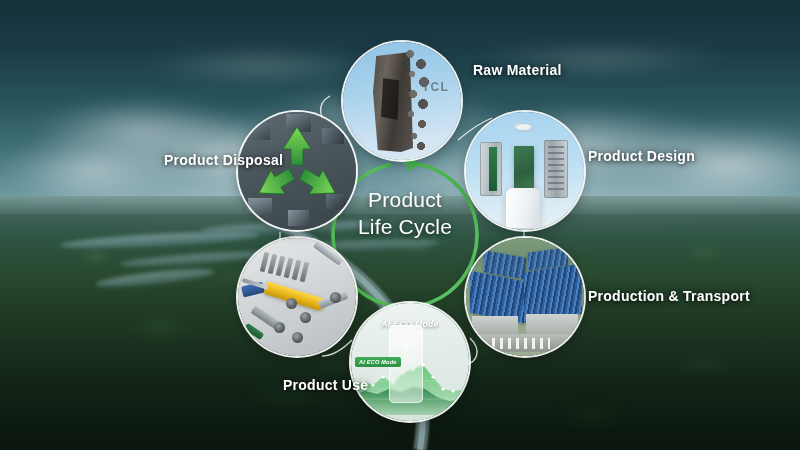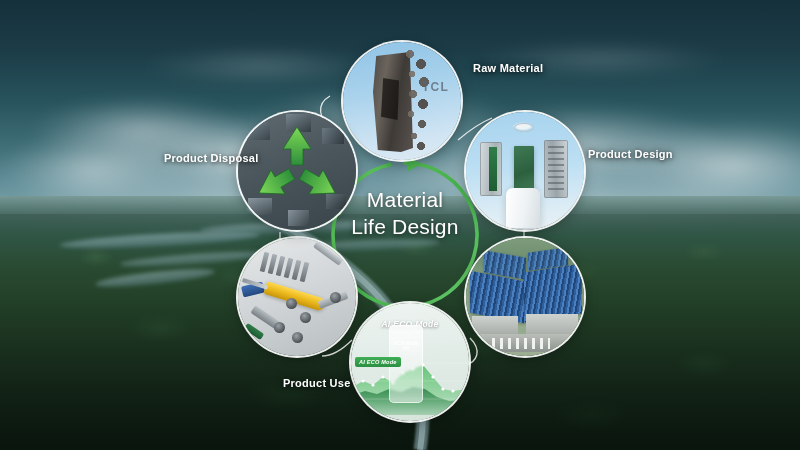--- a/index.html
+++ b/index.html
@@ -124,21 +124,21 @@
     position: absolute;
     border-radius: 50%;
     overflow: hidden;
     box-shadow: 0 0 0 2px rgba(255,255,255,0.92), 0 3px 14px rgba(0,0,0,0.35);
   }
   .node .art { position: absolute; inset: 0; }
 
   .label {
     position: absolute;
     color: #ffffff;
-    font-size: 11px;
+    font-size: 14px;
     font-weight: 600;
     letter-spacing: .25px;
     white-space: nowrap;
     text-shadow: 0 1px 4px rgba(0,0,0,.7), 0 0 10px rgba(0,0,0,.45);
   }
 
   
   .n-raw { left: 343px; top: 42px; width: 118px; height: 118px; }
   .art-raw {
     background: linear-gradient(170deg, #8fc3e6 0%, #a9d2ec 40%, #cfe4f3 78%, #dfeaf2 100%);
@@ -459,22 +459,22 @@
       <path d="M 80 8
                A 72 72 0 1 1 64.5 9.7" fill="none" stroke="url(#ringgrad)" stroke-width="3.6" stroke-linecap="round"></path>
 
       <polygon points="82,1 96,9 82,17" fill="#4cb64f"></polygon>
 
       <circle cx="64" cy="10" r="2.2" fill="#4cb64f"></circle>
     </svg>
   </div>
 
   <div class="center-text">
-    <div>Material</div>
-    <div>Life Design</div>
+    <div>Product</div>
+    <div>Life Cycle</div>
   </div>
 
   <div class="node n-raw">
     <div class="art art-raw">
       <div class="raw-tower"></div>
       <div class="raw-edge"></div>
       <div class="tcl-mark">TCL</div>
     </div>
   </div>
   <div class="label" style="left:473px; top:62px;">Raw Material</div>
@@ -494,20 +494,21 @@
     <div class="art art-prod">
       <div class="roof r3"></div>
       <div class="roof r4"></div>
       <div class="roof r1"></div>
       <div class="roof r2"></div>
       <div class="grey-b g1"></div>
       <div class="grey-b g2"></div>
       <div class="lot"></div>
     </div>
   </div>
+  <div class="label" style="left:588px; top:288px;">Production &amp; Transport</div>
 
   <div class="node n-use">
     <div class="art art-use">
       <svg class="use-series" viewBox="0 0 118 118">
         <defs>
           <linearGradient id="ecofill" x1="0" y1="0" x2="0" y2="1">
             <stop offset="0%" stop-color="#4fbf63" stop-opacity="0.85"></stop>
             <stop offset="100%" stop-color="#4fbf63" stop-opacity="0.18"></stop>
           </linearGradient>
           <linearGradient id="ecofill2" x1="0" y1="0" x2="0" y2="1">

